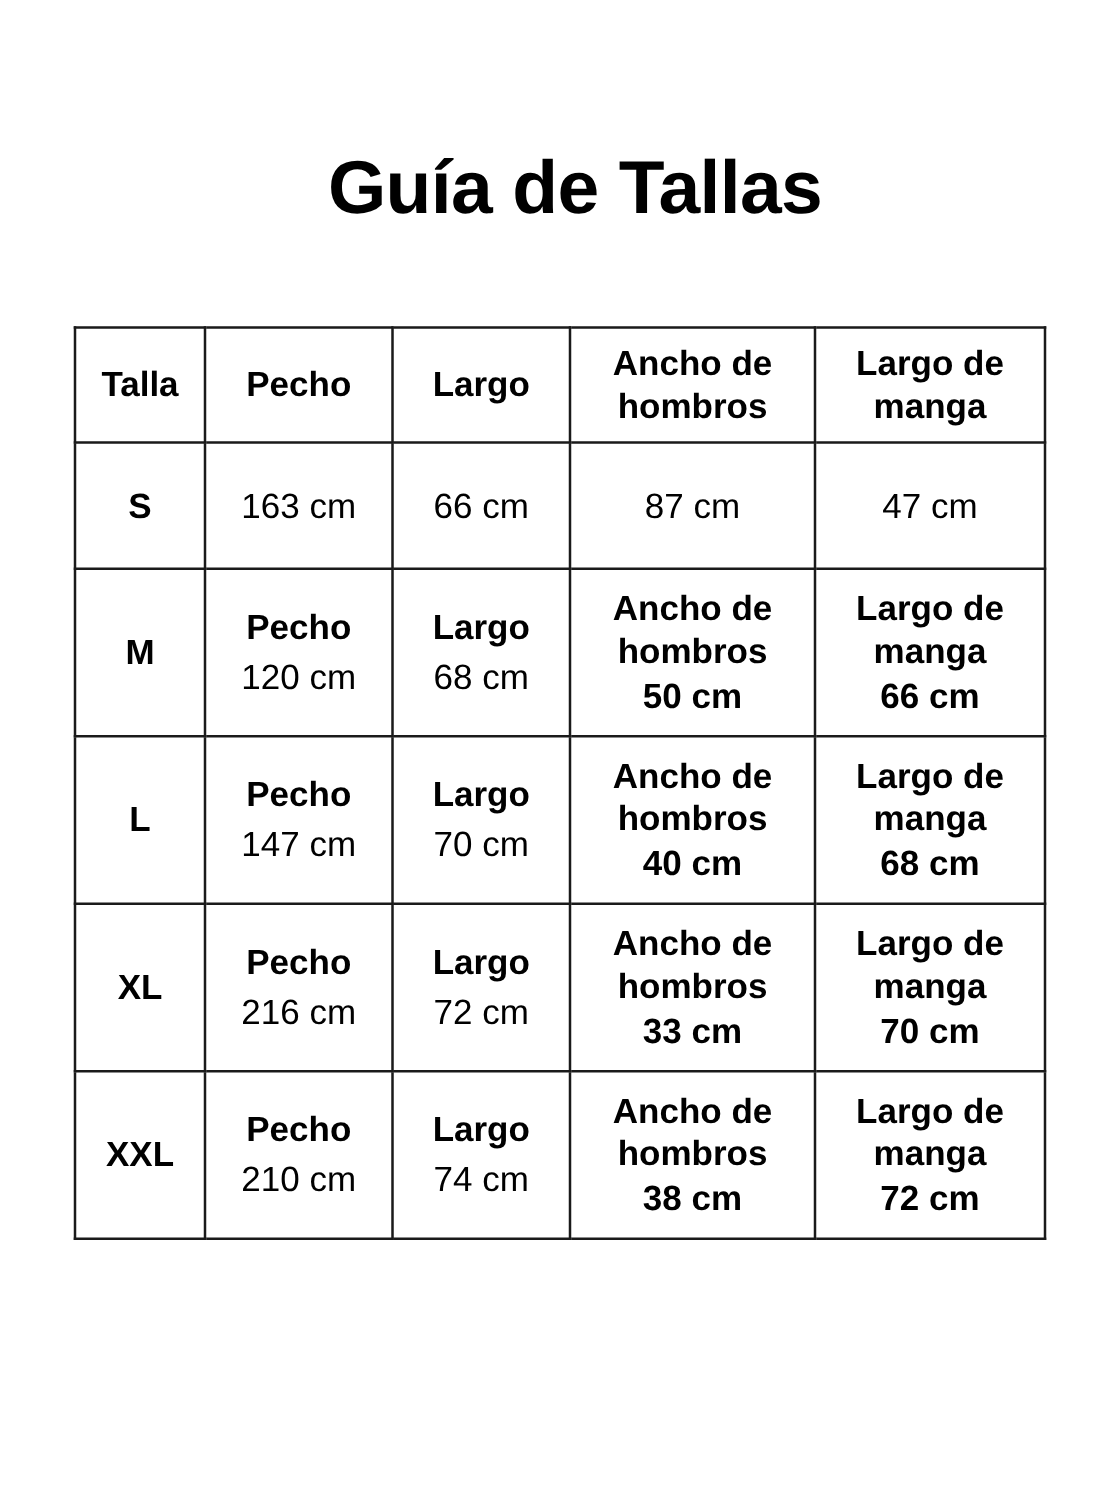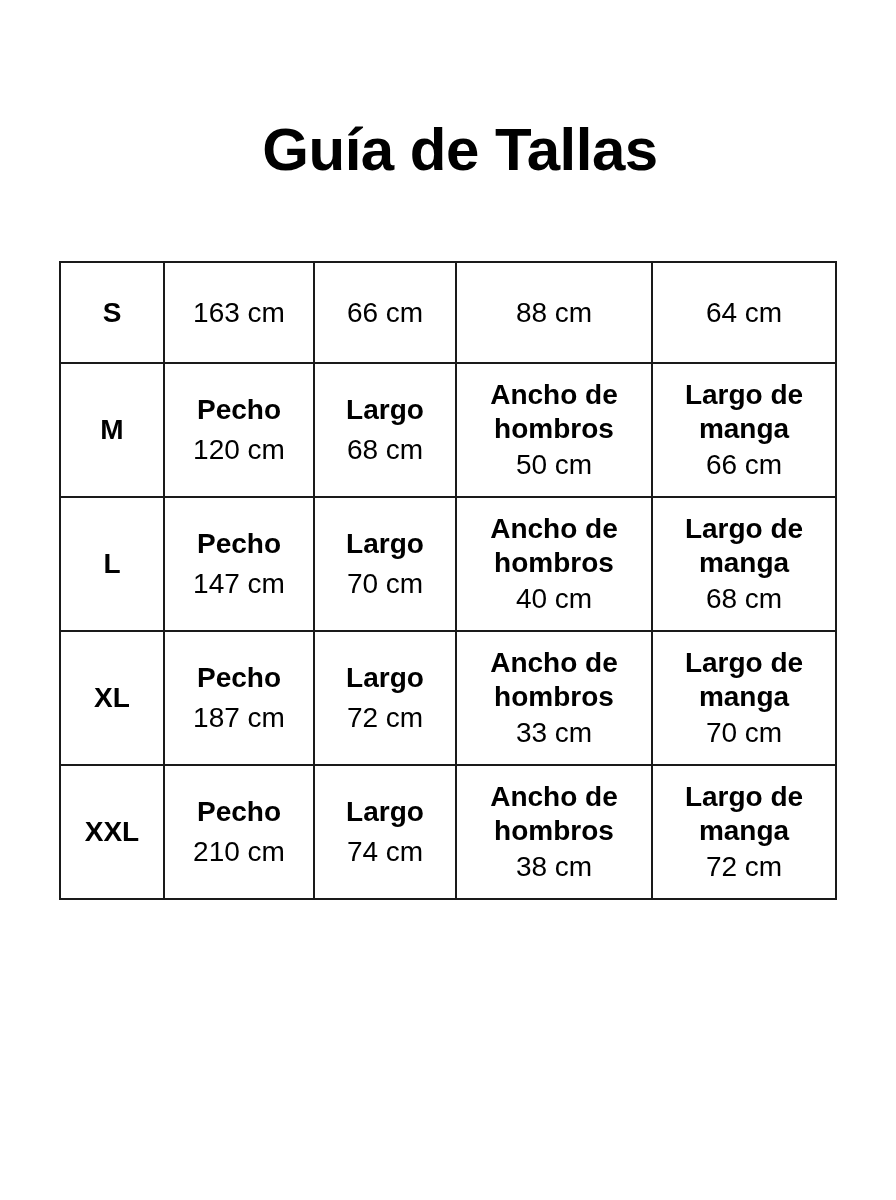--- a/index.html
+++ b/index.html
@@ -45,44 +45,51 @@
     .col-pecho { width: 150px; }
     .col-largo { width: 142px; }
     .col-ancho { width: 196px; }
     .col-manga { width: 184px; }
     tr.header-row { height: 92px; }
     tr.row-s { height: 101px; }
     tr.row-full { height: 134px; }
     th { font-weight: bold; }
     .lbl { font-weight: bold; display: block; }
     .val { font-weight: normal; display: block; margin-top: 6px; }
-    .val.tight { margin-top: 2px; }
+    .val.tight { margin-top: 2px; font-weight: bold; }
     .size { font-weight: bold; }
   </style>
 </head>
 <body>
 
 <h1 class="title" style="margin:12px;">Guía de Tallas</h1>
 
 <table class="size-table">
   <colgroup>
     <col class="col-talla">
       <col class="col-pecho">
       <col class="col-largo">
       <col class="col-ancho">
       <col class="col-manga">
   </colgroup>
   <tbody>
+      <tr class="header-row">
+    <th>Talla</th>
+    <th>Pecho</th>
+    <th>Largo</th>
+    <th style="padding:0 20px;">Ancho de hombros</th>
+    <th style="padding:0 30px;">Largo de manga</th>
+  </tr>
 
   <tr class="row-s">
     <td class="size">S</td>
     <td>163 cm</td>
     <td>66 cm</td>
-    <td>88 cm</td>
-    <td>64 cm</td>
+    <td>87 cm</td>
+    <td>47 cm</td>
   </tr>
 
   <tr class="row-full">
     <td class="size">M</td>
     <td>
       <span class="lbl">Pecho</span>
       <span class="val">120 cm</span>
     </td>
     <td>
       <span class="lbl">Largo</span>
@@ -115,21 +122,21 @@
     <td style="padding:0 30px;">
       <span class="lbl">Largo de manga</span>
       <span class="val tight">68 cm</span>
     </td>
   </tr>
 
   <tr class="row-full">
     <td class="size">XL</td>
     <td>
       <span class="lbl">Pecho</span>
-      <span class="val">187 cm</span>
+      <span class="val">216 cm</span>
     </td>
     <td>
       <span class="lbl">Largo</span>
       <span class="val">72 cm</span>
     </td>
     <td style="padding:0 20px;">
       <span class="lbl">Ancho de hombros</span>
       <span class="val tight">33 cm</span>
     </td>
     <td style="padding:0 30px;">

